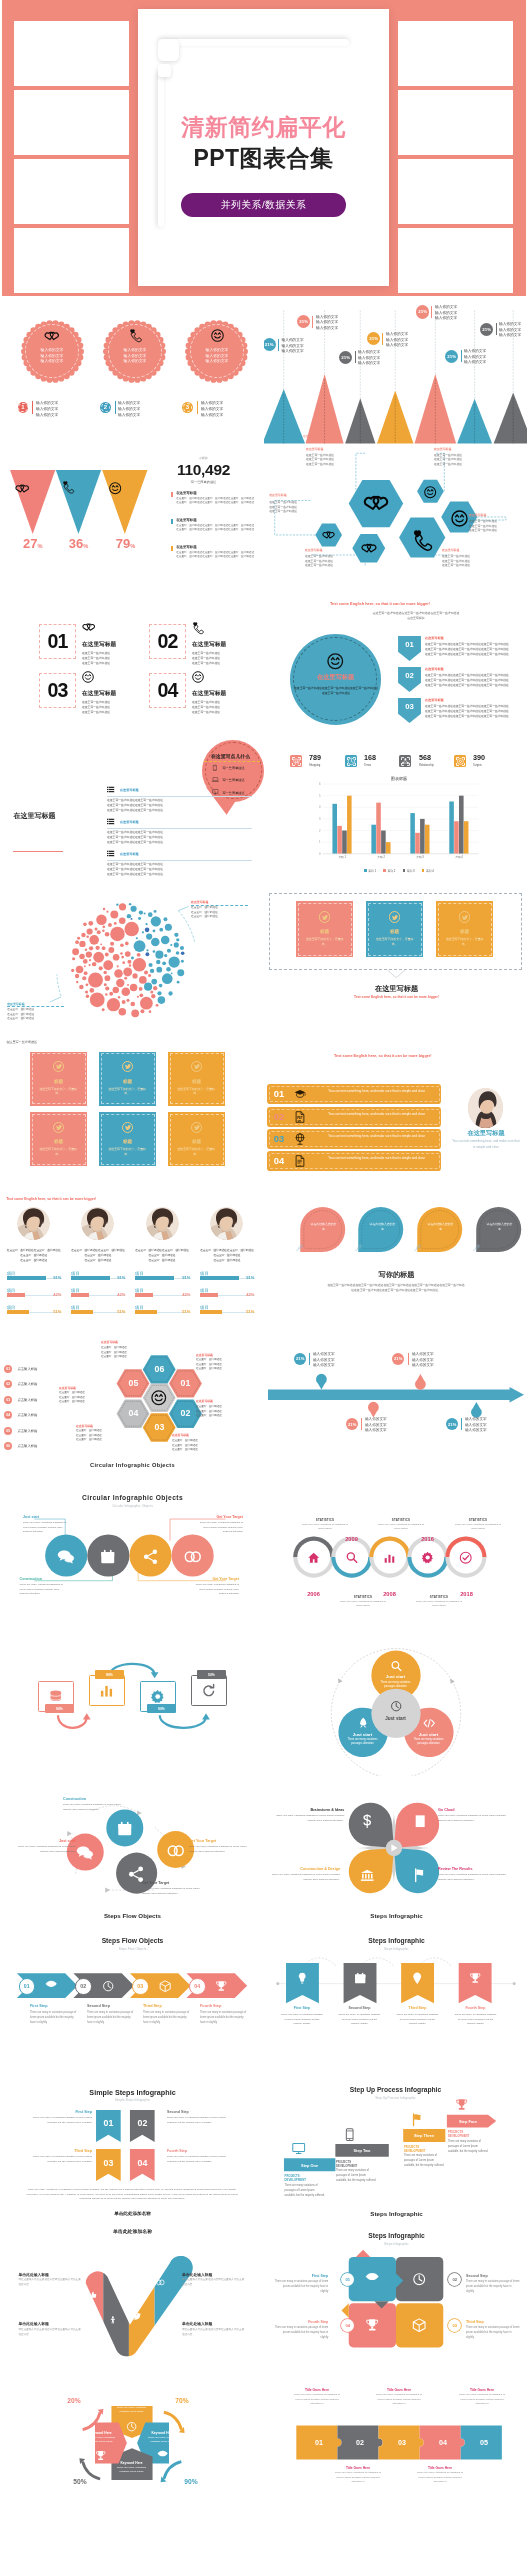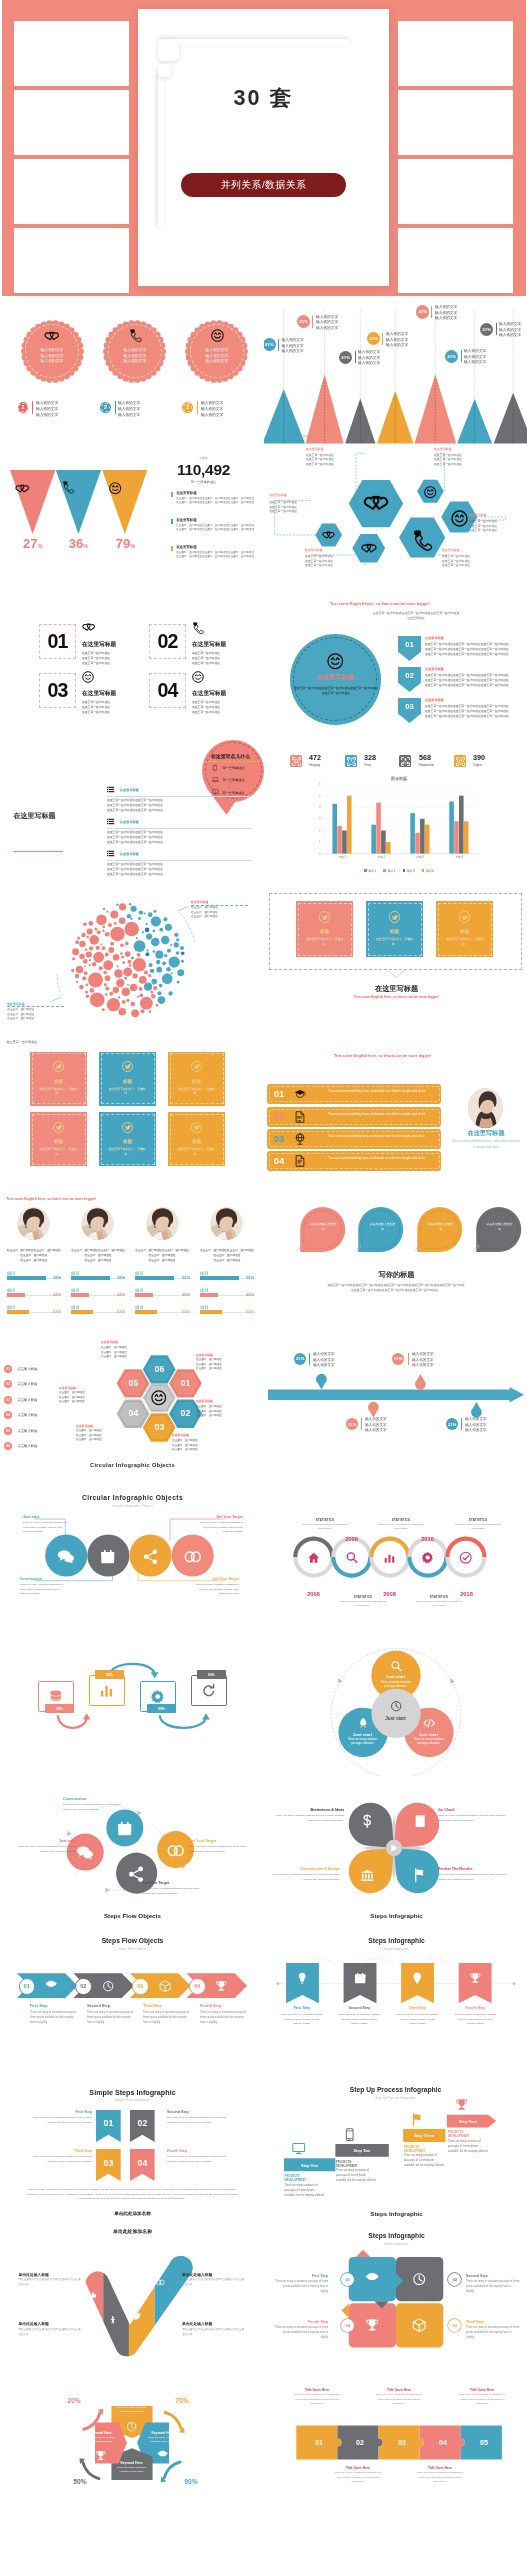--- a/index.html
+++ b/index.html
@@ -20,21 +20,21 @@
 
 .cover{position:absolute;left:138px;top:9.3px;width:251px;height:277px;background:#fff;
  box-shadow:0 1px 9.3px rgba(0,0,0,.10);z-index:3;overflow:hidden}
 .cv-brL{position:absolute;left:19.6px;top:63px;width:6.7px;height:155px;background:#fff;border-radius:3.6px;box-shadow:-1.5px 0 5.2px rgba(0,0,0,.13)}
 .cv-brT{position:absolute;left:19.6px;top:30px;width:191px;height:6.7px;background:#fff;border-radius:3.6px;box-shadow:0 -1.5px 5.2px rgba(0,0,0,.13)}
 .cv-d1{position:absolute;left:19.6px;top:30px;width:21.6px;height:21.6px;background:#fff;border-radius:5.2px;box-shadow:0 1.5px 4.6px rgba(0,0,0,.13)}
 .cv-d2{position:absolute;left:19.6px;top:55px;width:13px;height:13px;background:#fff;border-radius:3.6px;box-shadow:0 1.5px 4.6px rgba(0,0,0,.13)}
 .cv-30{position:absolute;left:0;right:0;top:74px;text-align:center;font-size:21.6px;font-weight:bold;color:#2b2b2b;letter-spacing:2.1px}
 .cv-t1{position:absolute;left:0;right:0;top:103px;text-align:center;font-size:23px;font-weight:bold;color:#F5899B;letter-spacing:0.5px}
 .cv-t2{position:absolute;left:0;right:0;top:134px;text-align:center;font-size:23px;font-weight:bold;color:#222;letter-spacing:0.5px}
-.cv-pill{position:absolute;left:43px;top:164px;width:165px;height:24px;border-radius:12px;background:#7f1d1d;color:#fff;
+.cv-pill{position:absolute;left:43px;top:184px;width:165px;height:24px;border-radius:12px;background:#701a75;color:#fff;
  font-size:9.8px;display:flex;align-items:center;justify-content:center;letter-spacing:0.5px}
 
 
 .grid{position:absolute;left:0;top:296px;width:528px;z-index:2}
 .row{display:flex;width:528px}
 .sl{position:relative;width:264px;height:148px;background:#fff;overflow:hidden;flex:0 0 264px}
 .sl *{box-sizing:border-box}
 
 
 .abs{position:absolute}
@@ -126,21 +126,22 @@
   <div class="thumb">
         <div class="sl"></div>
       </div>
 </div>
 
 <div class="cover">
   <div class="cv-brT"></div>
   <div class="cv-brL"></div>
   <div class="cv-d1"></div>
   <div class="cv-d2"></div>
-  <div class="cv-30">30 套</div>
+  <div class="cv-t1">清新简约扁平化</div>
+  <div class="cv-t2">PPT图表合集</div>
   <div class="cv-pill">并列关系/数据关系</div>
 </div>
 
 <div class="grid">
 
 <div class="row">
 
 <div class="sl" id="s1">
   <div class="s1-scall" style="left:20.6px">
             <svg width="63" height="63" viewBox="0 0 122 122">
@@ -697,32 +698,32 @@
               <div style="position:absolute;inset:1.5px;border:0.5px dashed rgba(255,255,255,.85);border-radius:1px"></div>
               <div style="position:relative;z-index:2">
                 <svg width="8.8" height="8.8" viewBox="0 0 32 32">
                   <path d="M4 8h24l-4 12H9z" fill="none" stroke="#fff" stroke-width="2.2" stroke-linejoin="round"></path>
                   <path d="M14 13v4M20 13v4" stroke="#fff" stroke-width="2.2" stroke-linecap="round"></path>
                   <circle cx="12" cy="25" r="2" fill="#fff"></circle>
                   <circle cx="22" cy="25" r="2" fill="#fff"></circle>
                 </svg>
               </div>
             </div>
-            <div class="s8-v" style="left:45px;top:13.4px">472</div>
+            <div class="s8-v" style="left:45px;top:13.4px">789</div>
             <div class="s8-l" style="left:45px;top:24px">Shopping</div>
             <div class="s8-ic" style="left:81px;top:15px;background:#45A5C0">
               <div style="position:absolute;inset:1.5px;border:0.5px dashed rgba(255,255,255,.85);border-radius:1px"></div>
               <div style="position:relative;z-index:2">
                 <svg width="8.8" height="8.8" viewBox="0 0 32 32">
                   <circle cx="16" cy="16" r="12" fill="none" stroke="#fff" stroke-width="2.4"></circle>
                   <path d="M16 8v8l6 4" fill="none" stroke="#fff" stroke-width="2.4" stroke-linecap="round" stroke-linejoin="round"></path>
                 </svg>
               </div>
             </div>
-            <div class="s8-v" style="left:100px;top:13.4px">328</div>
+            <div class="s8-v" style="left:100px;top:13.4px">168</div>
             <div class="s8-l" style="left:100px;top:24px">Times</div>
             <div class="s8-ic" style="left:135px;top:15px;background:#6D6E71">
               <div style="position:absolute;inset:1.5px;border:0.5px dashed rgba(255,255,255,.85);border-radius:1px"></div>
               <div style="position:relative;z-index:2">
                 <svg width="8.8" height="8.8" viewBox="0 0 32 32">
                   <circle cx="16" cy="8" r="3.6" fill="#fff"></circle>
                   <circle cx="7" cy="22" r="3.6" fill="#fff"></circle>
                   <circle cx="25" cy="22" r="3.6" fill="#fff"></circle>
                   <path d="M16 11l-8 9M16 11l8 9M10 22h12" stroke="#fff" stroke-width="2"></path>
                 </svg>

